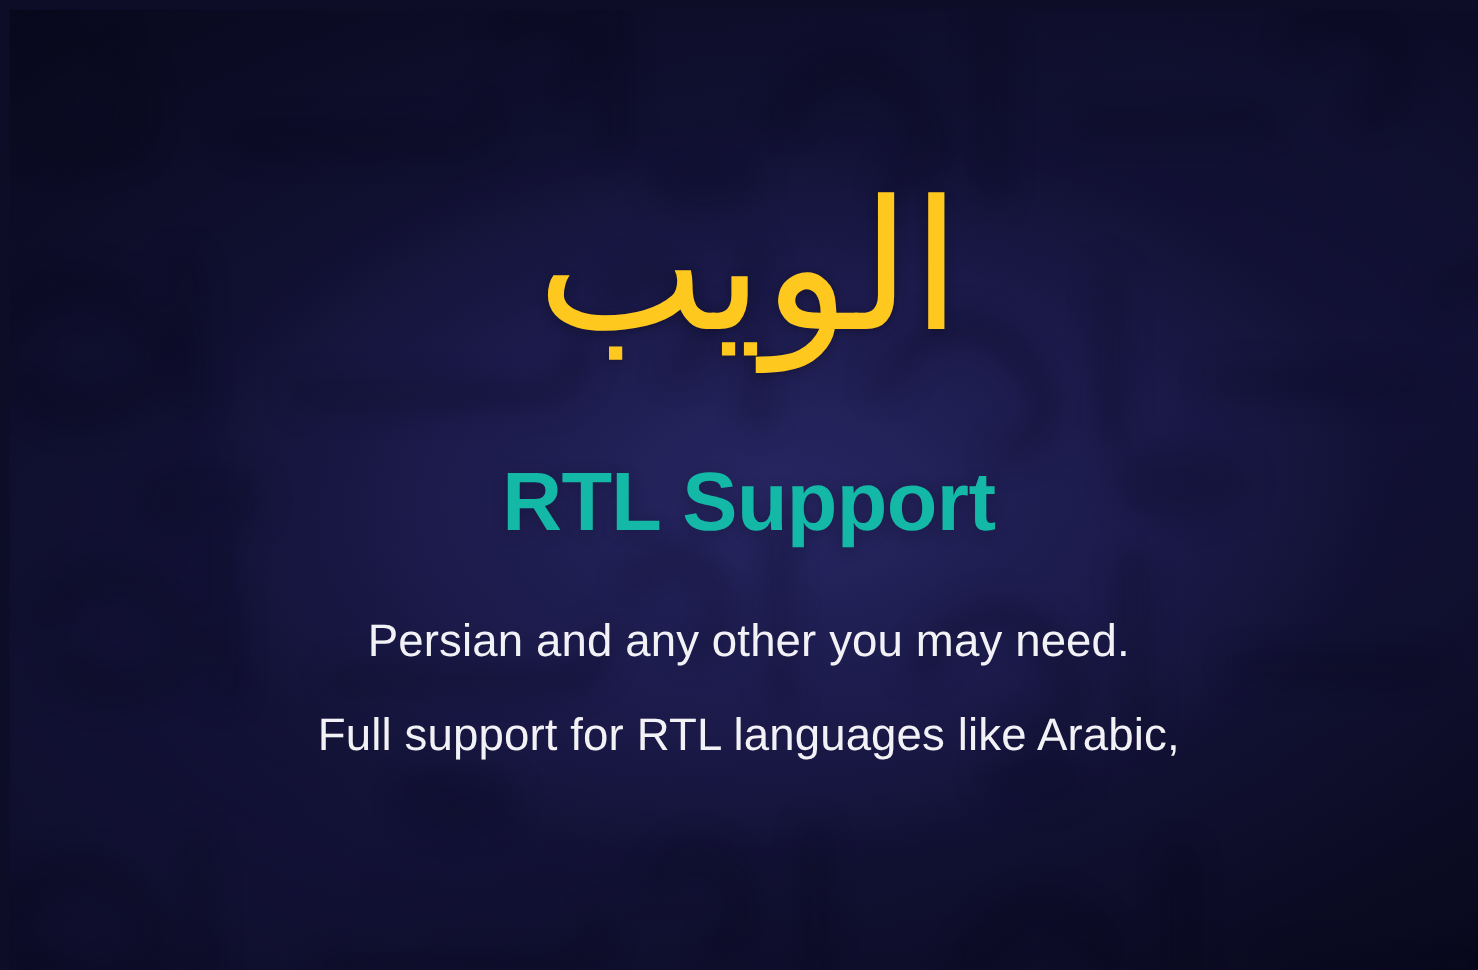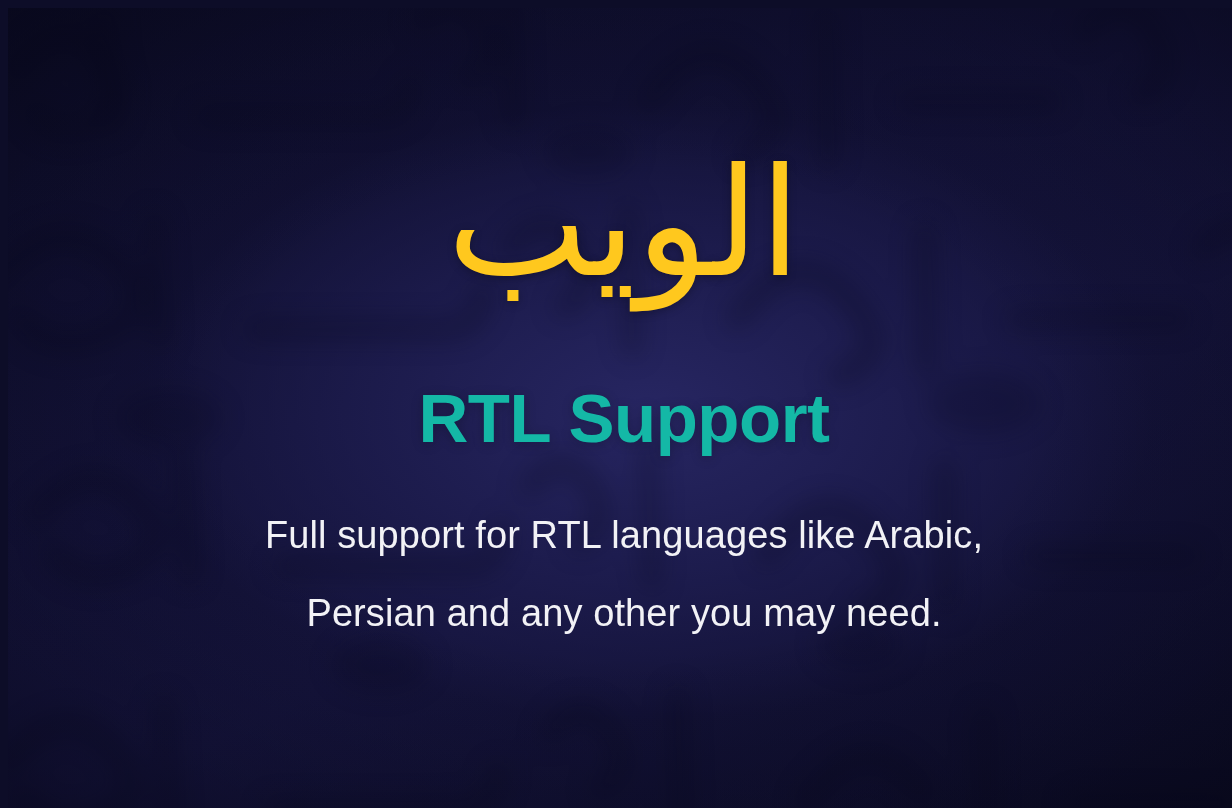--- a/index.html
+++ b/index.html
@@ -170,18 +170,18 @@
 
   <div id="hero-vignette"></div>
 
   <div id="hero-content">
 
     <div id="arabic-wordmark">الويب</div>
 
     <h1 id="page-title">RTL Support</h1>
 
     <p id="page-subtitle">
+      <span class="sub-line">Persian and any other you may need.</span>
       <span class="sub-line">Full support for RTL languages like Arabic,</span>
-      <span class="sub-line">Persian and any other you may need.</span>
     </p>
 
   </div>
 </div>
 
 </body></html>

